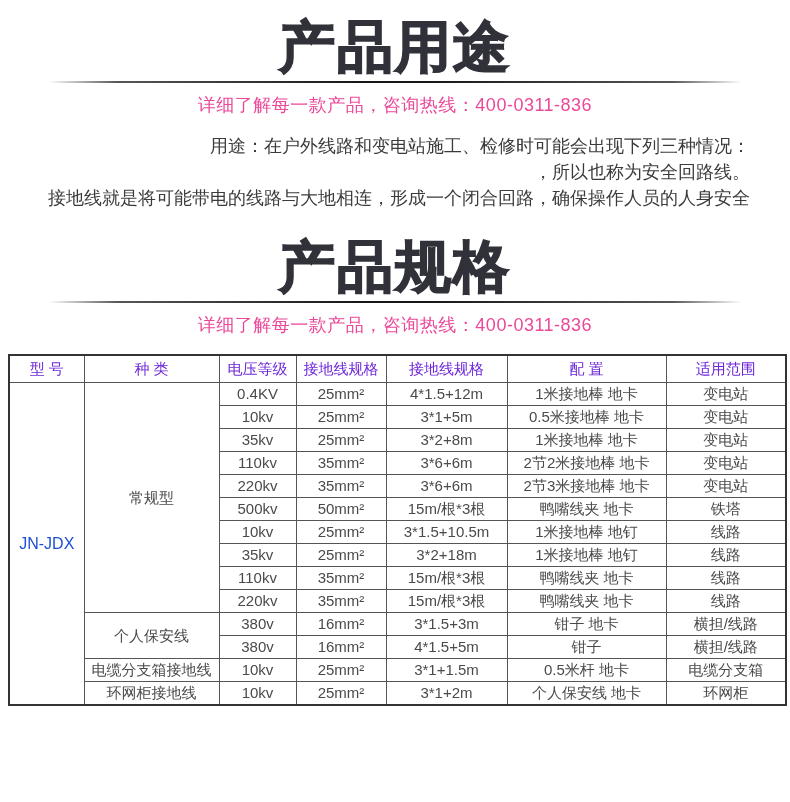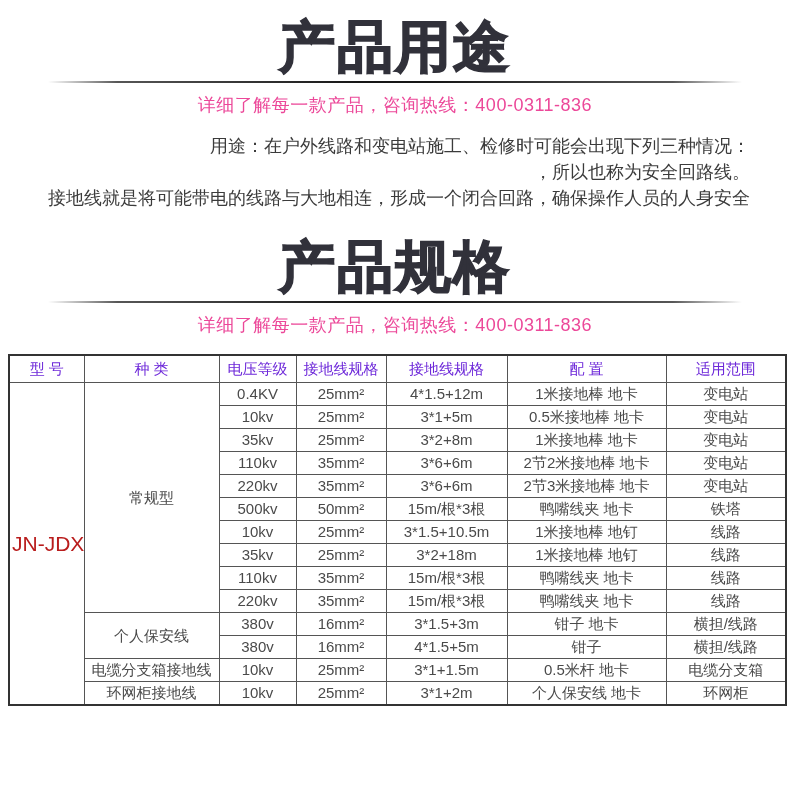--- a/index.html
+++ b/index.html
@@ -68,21 +68,21 @@
     padding:0 2px;
     overflow:hidden;
     white-space:nowrap;
   }
   table.spec th{
     height:26px;
     font-weight:normal;
     color:#6d28d9;
   }
   table.spec td{height:22px;line-height:22px;}
-  td.model-cell{font-size:21px;color:#b91c1c;}
+  td.model-cell{font-size:16px;color:#1d4ed8;}
 </style>
 </head>
 <body>
 
 <div class="page">
 
   <div class="sec-usage">
     <div class="big-title">产品用途</div>
     <div class="divider"></div>
     <div class="subtitle">详细了解每一款产品，咨询热线：400-0311-836</div>

